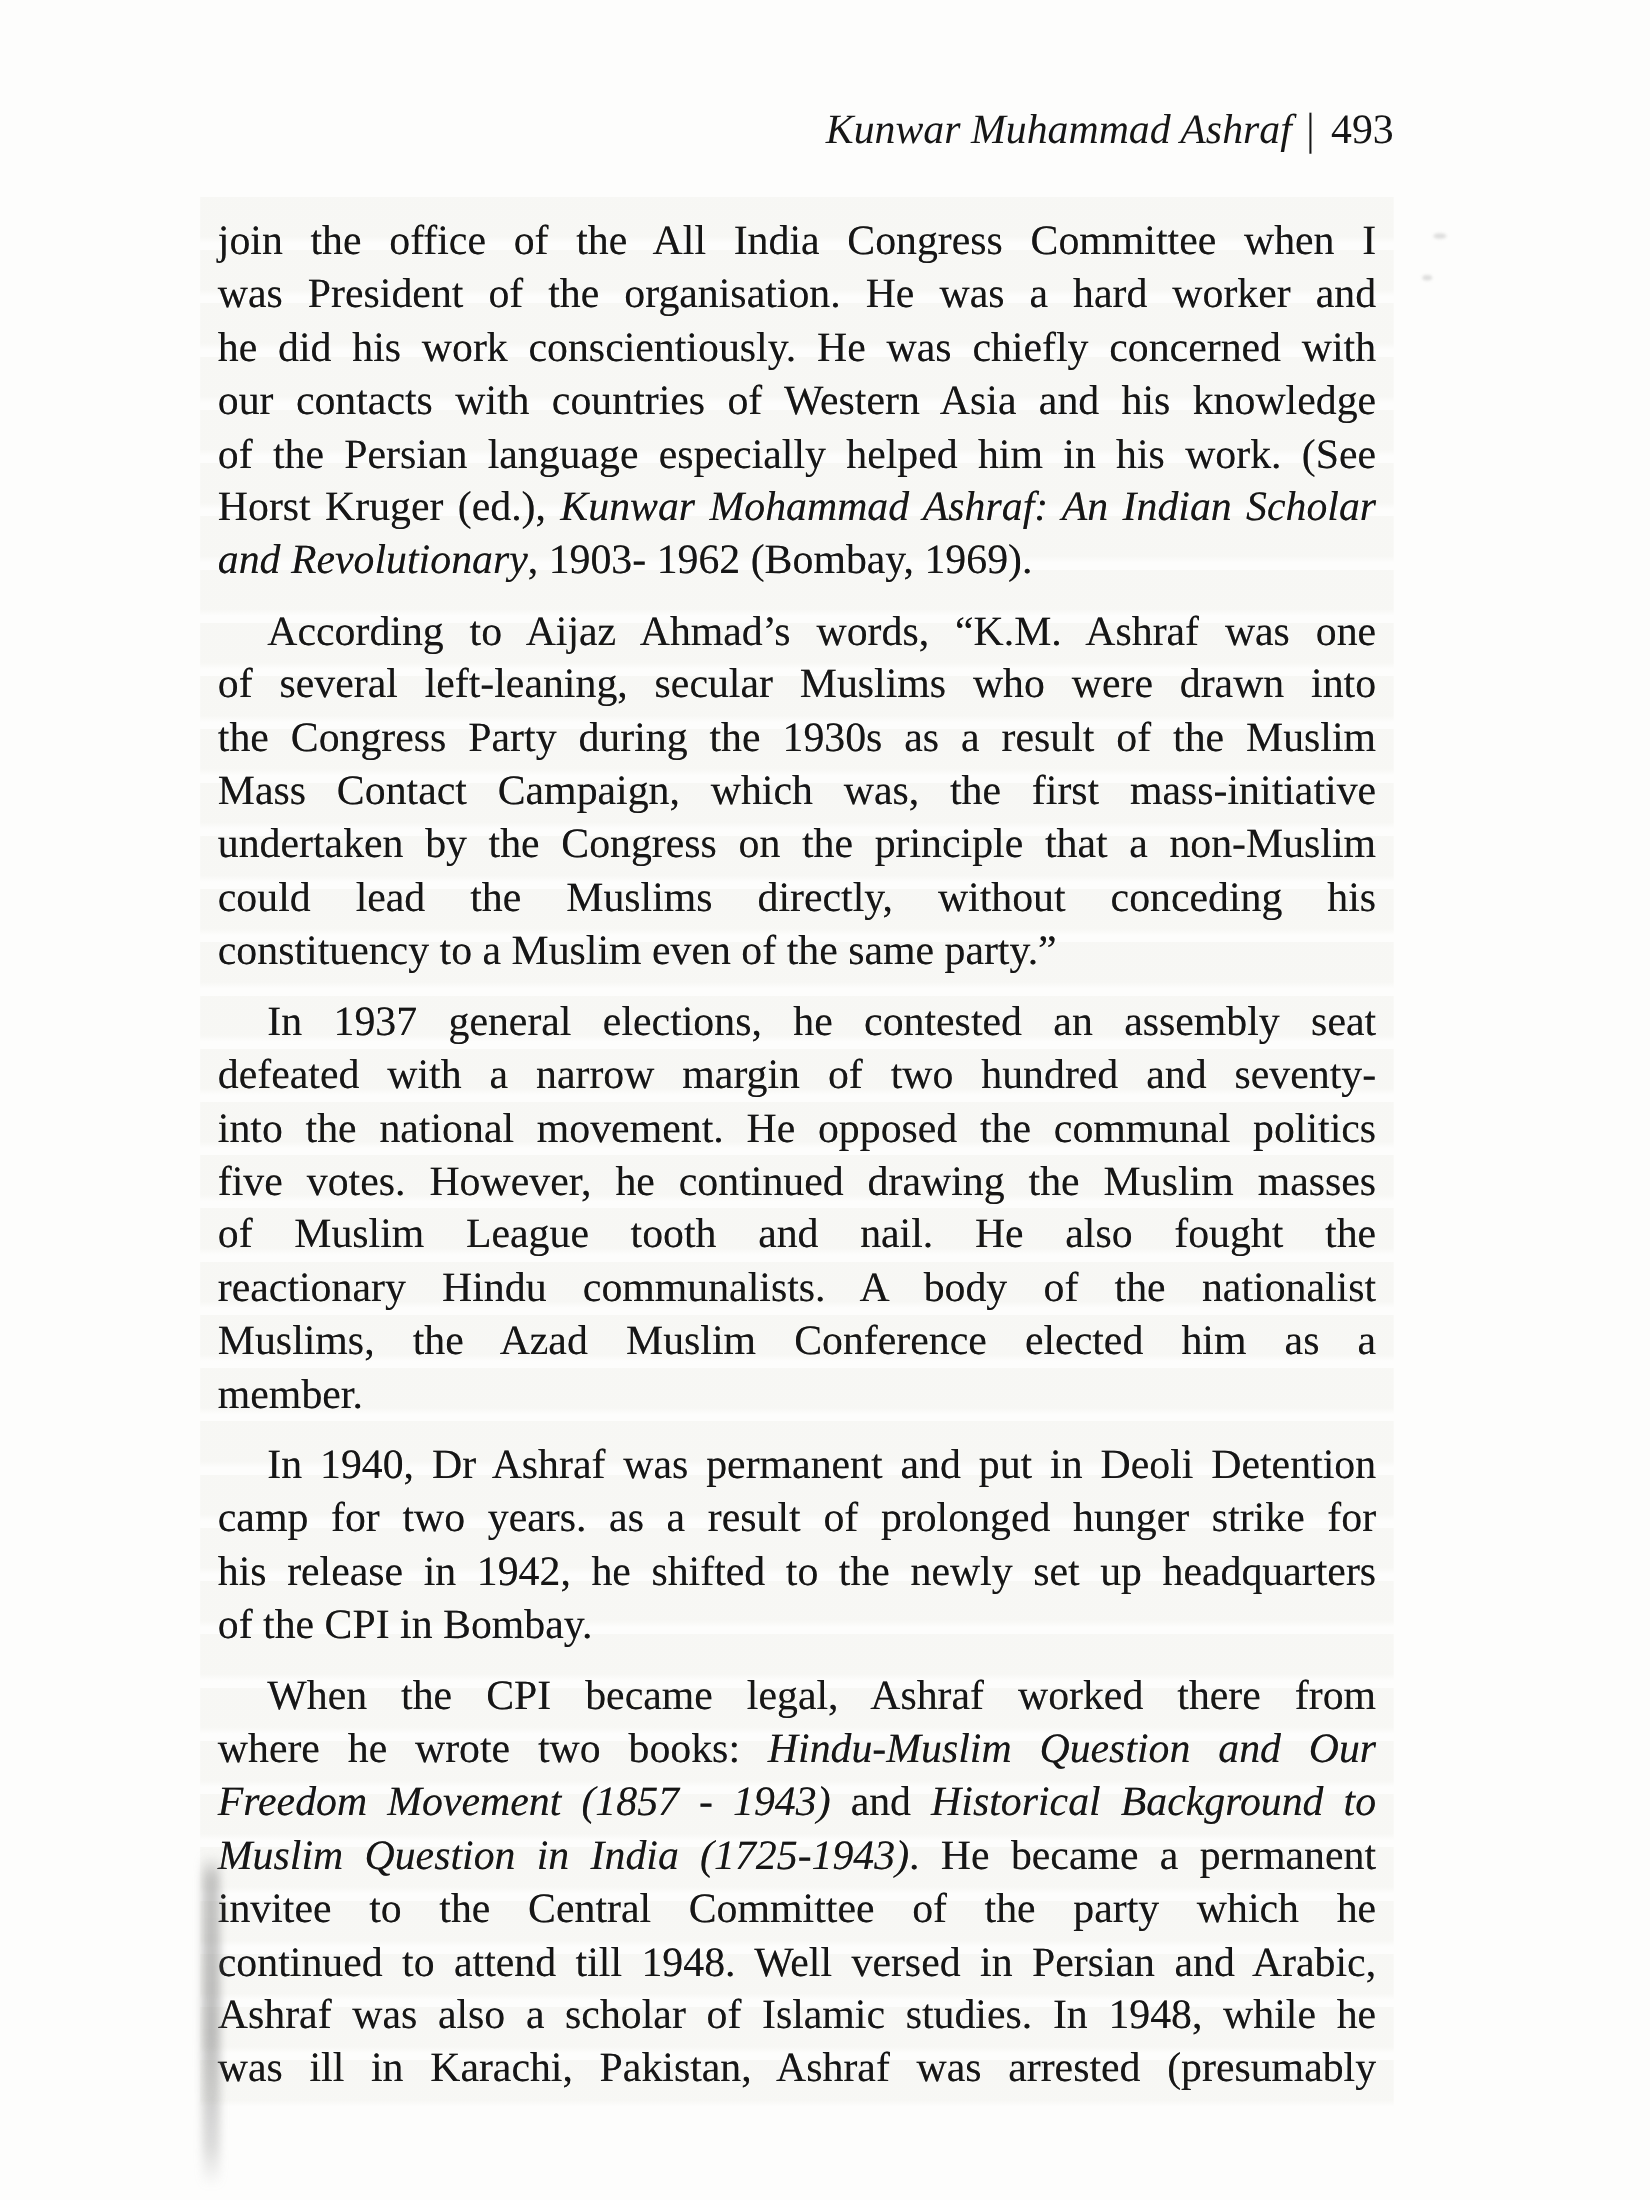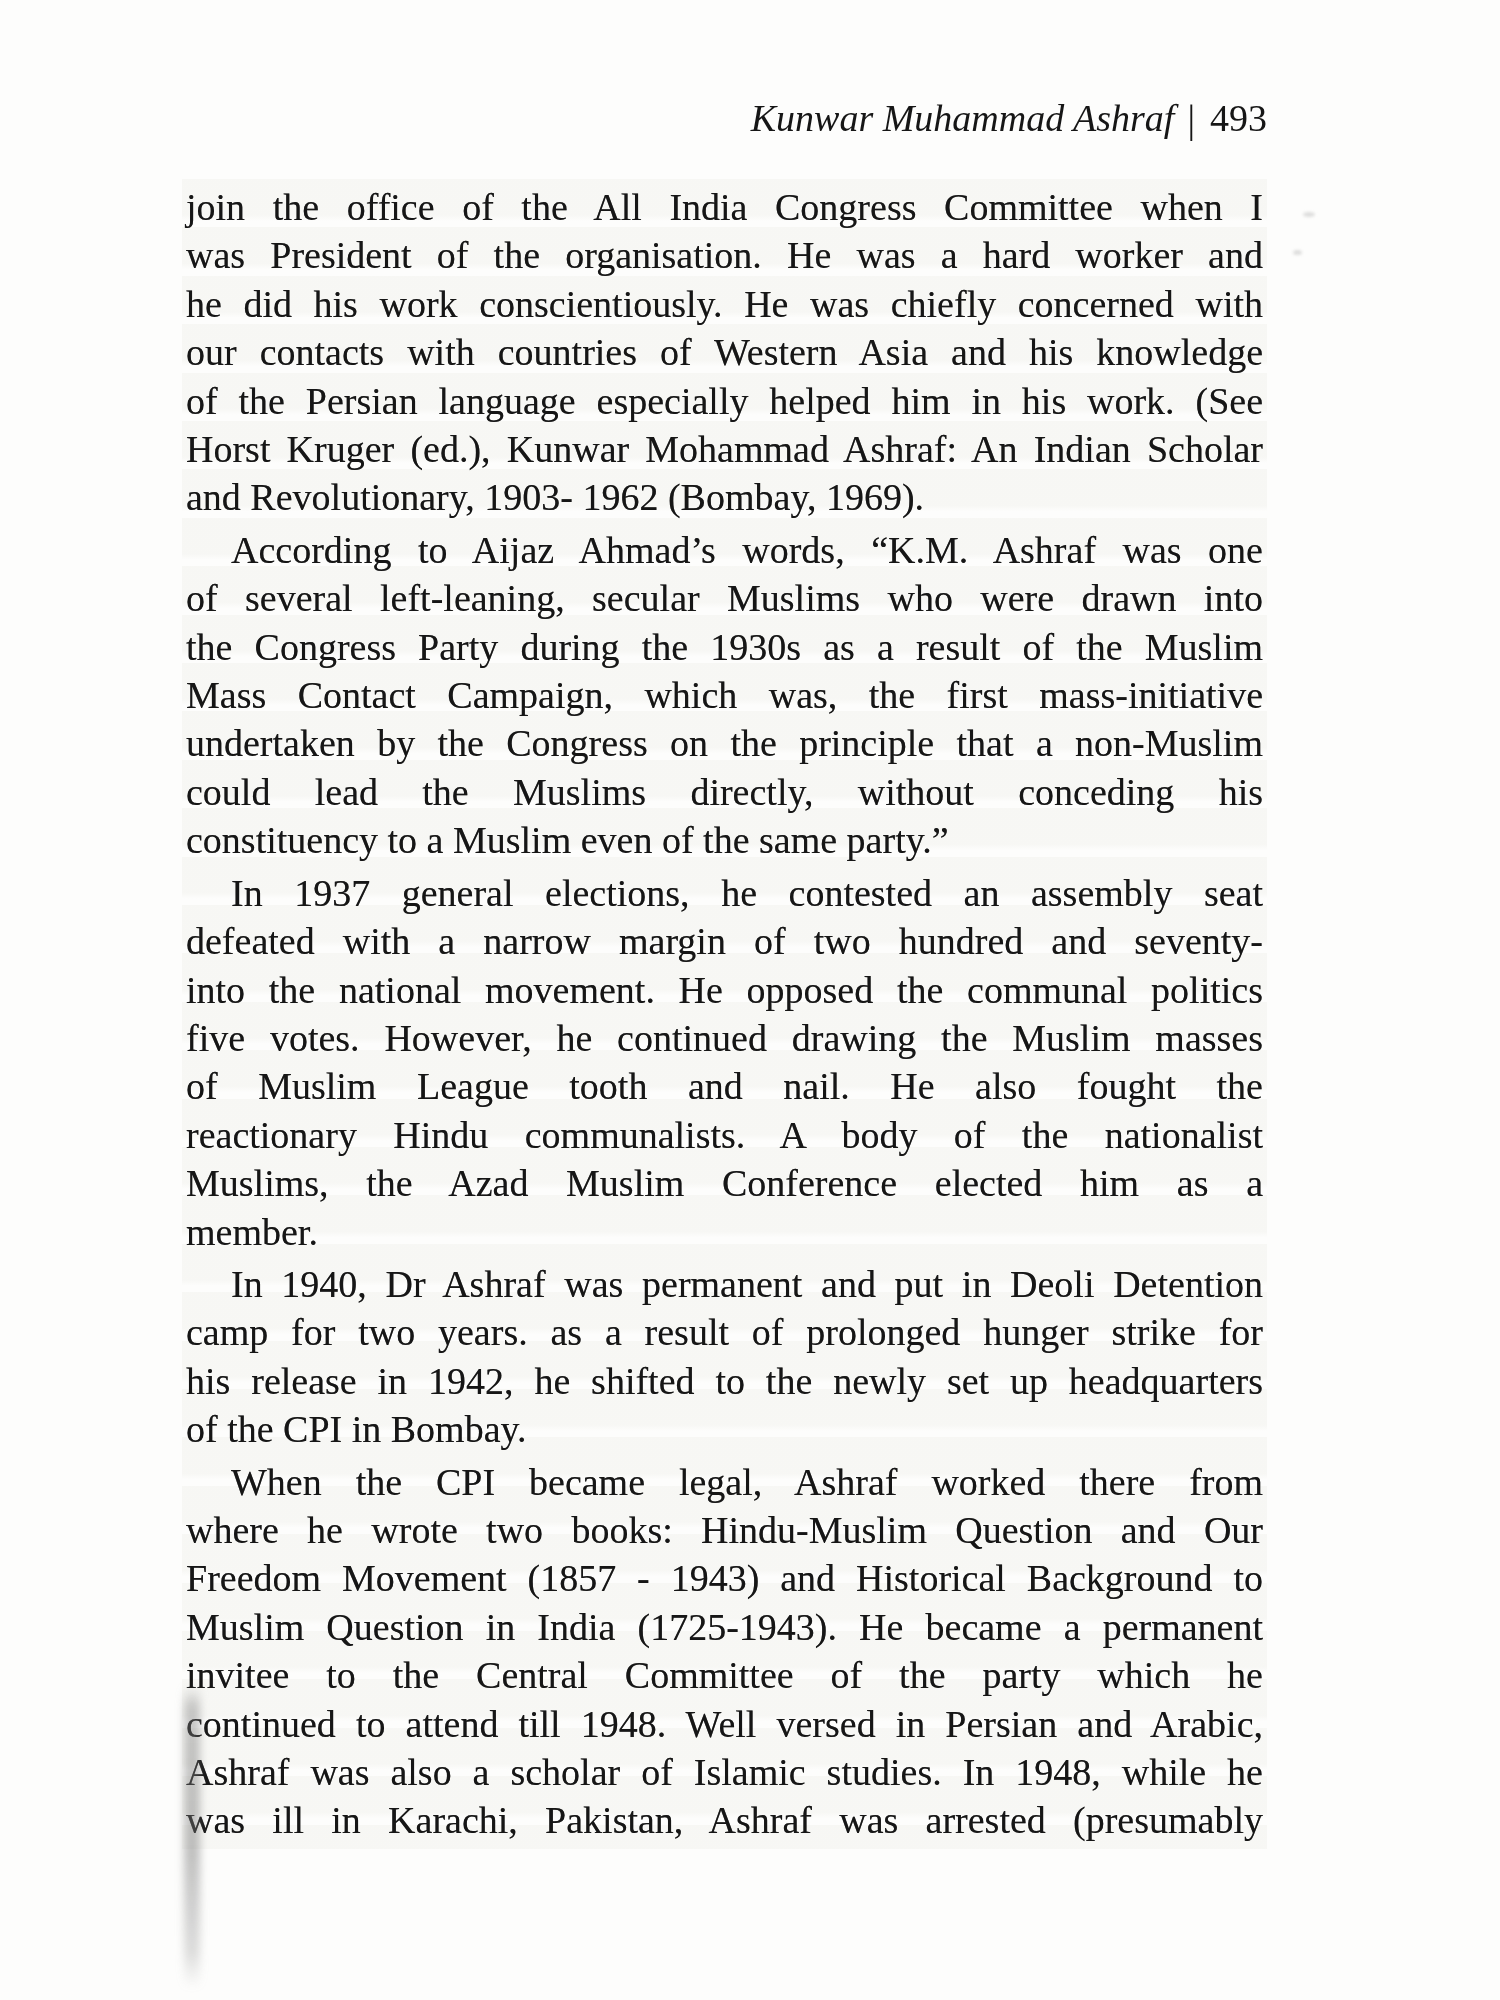--- a/index.html
+++ b/index.html
@@ -27,29 +27,29 @@
     font-size:38px; line-height:48.4px;
     text-shadow:0 0 0.6px rgba(10,10,10,0.55);
     
     background:repeating-linear-gradient(
       to bottom,
       rgba(240,240,235,0.45) 0px,
       rgba(240,240,235,0.45) 36px,
       rgba(255,255,255,0) 42px,
       rgba(255,255,255,0) 48.4px);
   }
-  .paragraph { margin:4px; }
+  .paragraph { margin:16px; }
   .line {
     text-align:justify;
     text-align-last:justify;
     min-height:48.4px;
   }
   .line.plast { text-align-last:left; }
   .line.indent { text-indent:45px; }
-  .seg.it { }
+  .seg.it { font-style:italic; }
 
   
   .gutter-shadow {
     position:absolute; left:184px; top:1686px; width:16px; height:302px;
     background:linear-gradient(to bottom,
       rgba(125,125,125,0) 0%,
       rgba(125,125,125,0.42) 7%,
       rgba(118,118,118,0.46) 55%,
       rgba(125,125,125,0.25) 88%,
       rgba(125,125,125,0) 100%);

